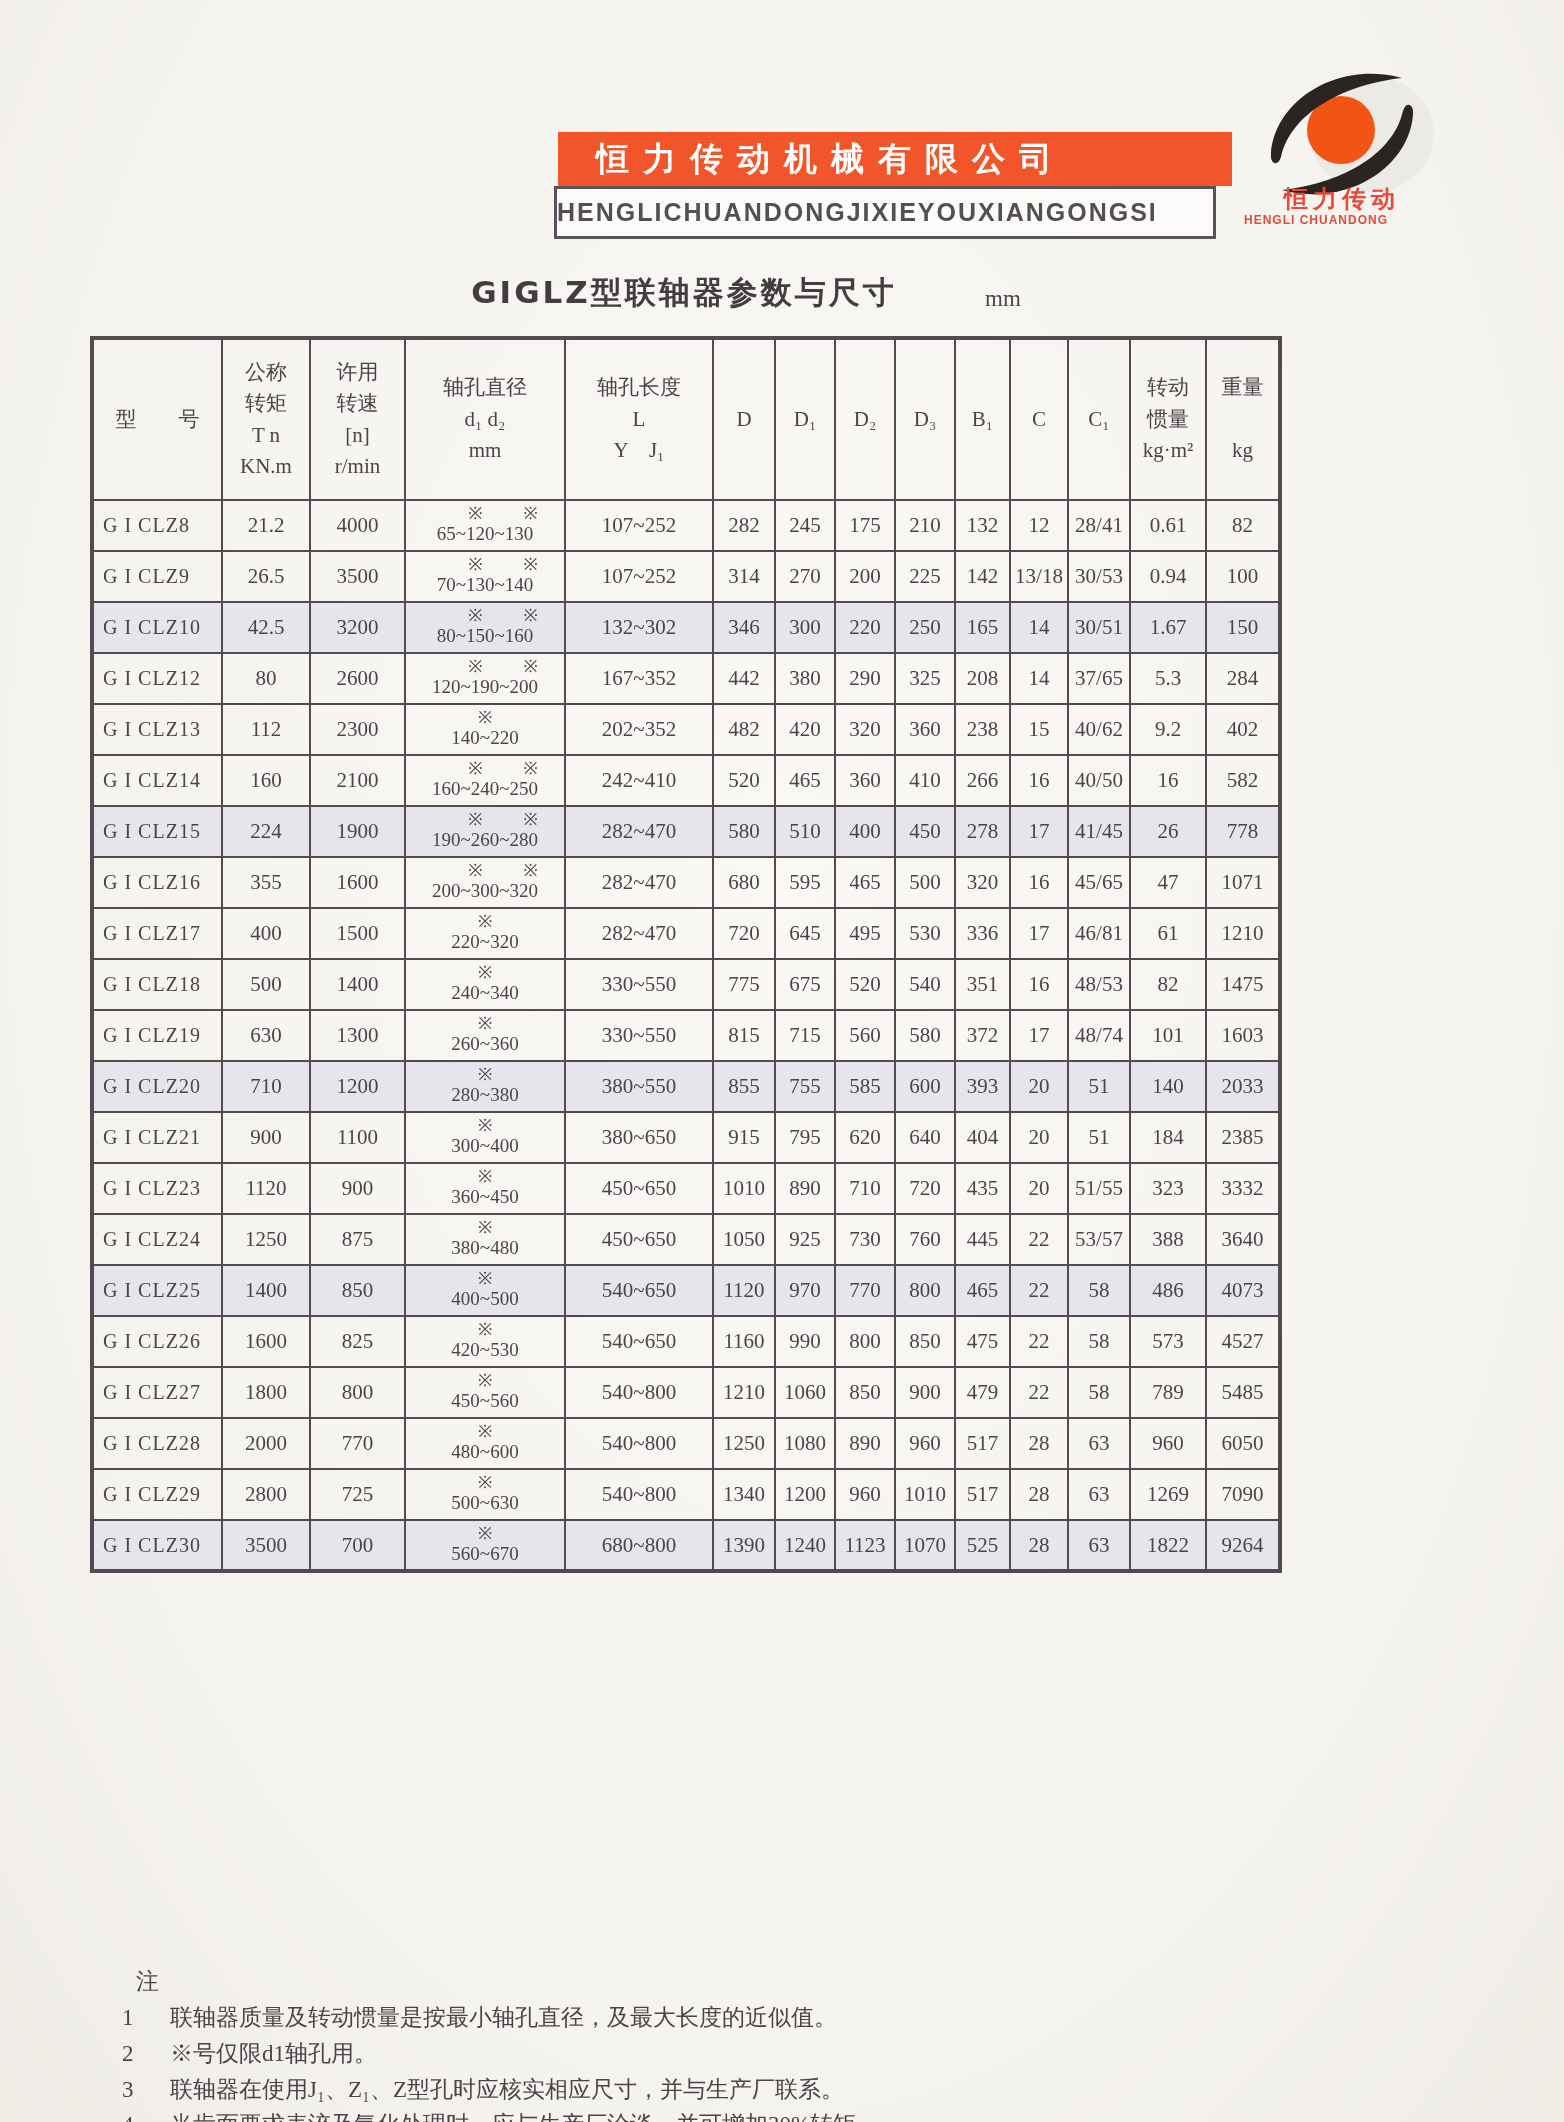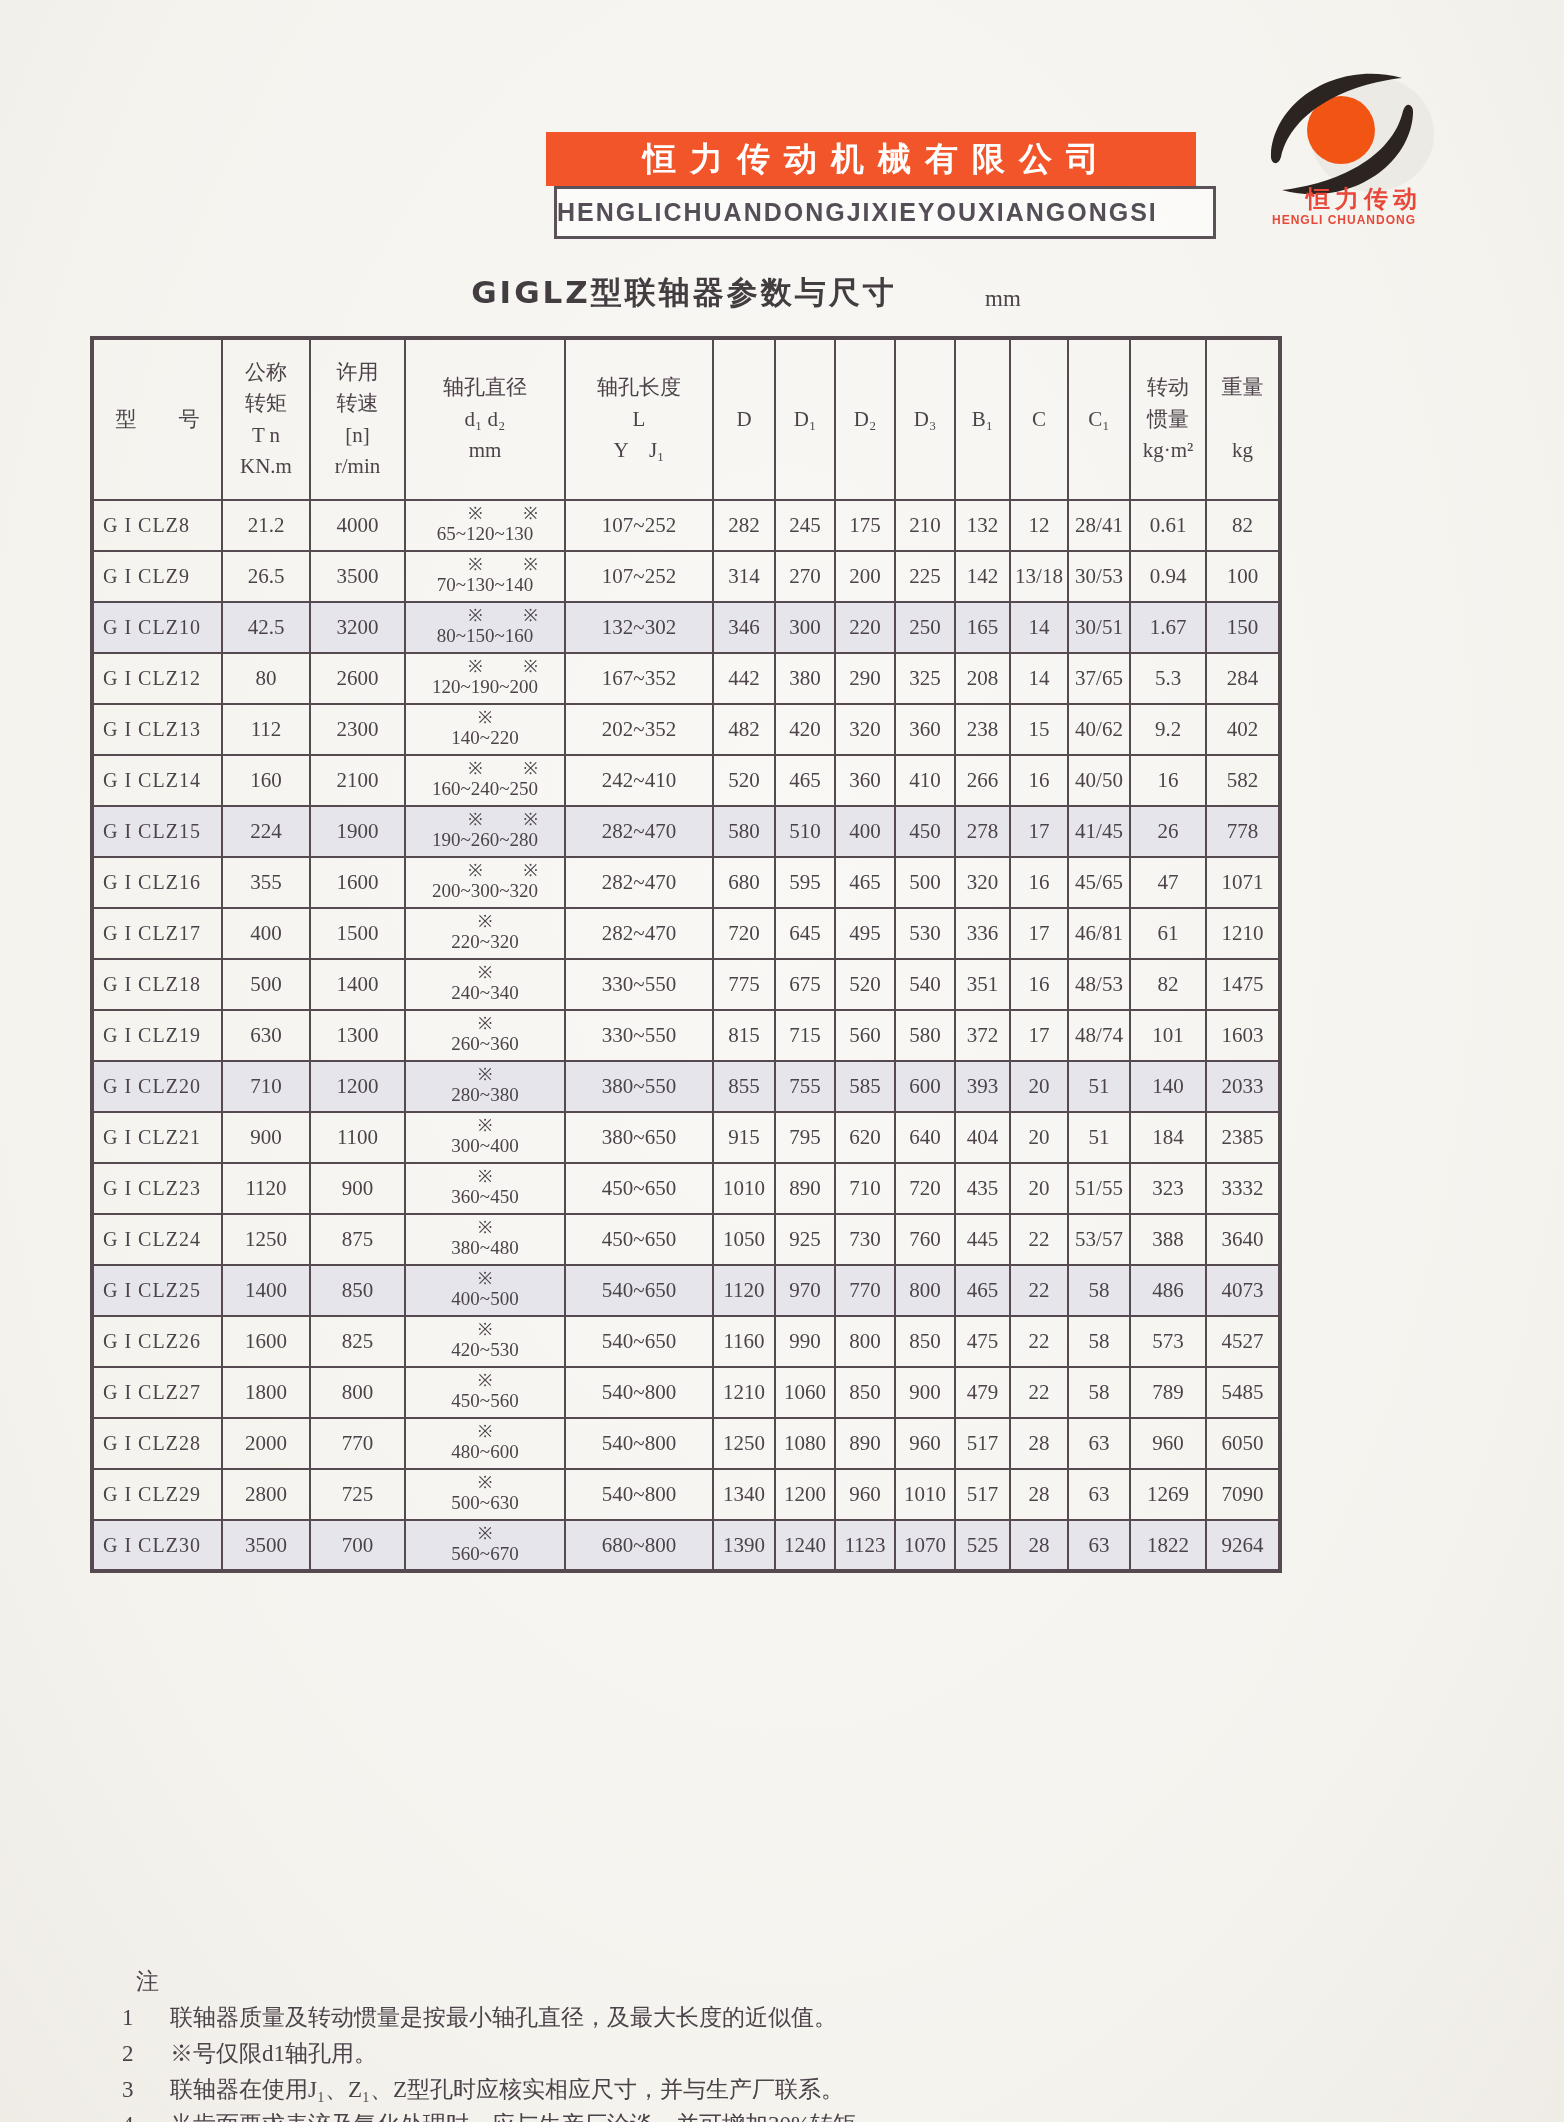--- a/index.html
+++ b/index.html
@@ -5,37 +5,37 @@
   html,body{margin:0;padding:0;background:#9a958f;}
   .page{
     position:relative;width:1564px;height:2122px;margin:0 auto;
     background:#f7f5f1;
     background-image:radial-gradient(ellipse at 50% 40%, #faf8f5 0%, #f5f3ee 70%, #efece6 100%);
     font-family:"Liberation Serif","DejaVu Serif",serif;
     color:#4c434a;overflow:hidden;
   }
   
   .banner{
-    position:absolute;left:546px;top:132px;width:650px;height:54px;
-    background:#f2552a;display:flex;align-items:center;justify-content:center;
+    position:absolute;left:558px;top:132px;width:650px;height:54px;
+    background:#f2552a;display:flex;align-items:center;padding-left:24px;
   }
   .banner span{
     color:#ffffff;font-family:"DejaVu Sans",sans-serif;font-weight:bold;
     font-size:33px;letter-spacing:14px;padding-left:14px;white-space:nowrap;
   }
   .pinyin-box{
     position:absolute;left:554px;top:186px;width:656px;height:47px;
     border:3px solid #5a5258;background:rgba(255,255,255,.55);
     display:flex;align-items:center;justify-content:flex-start;
   }
   .pinyin-box span{
     font-family:"Liberation Sans","DejaVu Sans",sans-serif;font-weight:bold;
     color:#554e57;font-size:25px;letter-spacing:2px;white-space:nowrap;
   }
-  .logo{position:absolute;left:1244px;top:66px;width:200px;text-align:center;line-height:1.1;}
+  .logo{position:absolute;left:1244px;top:66px;width:200px;text-align:left;line-height:1.1;}
   .logo-cn{color:#e8483a;font-size:24px;font-weight:bold;letter-spacing:5px;margin-top:-34px;margin-left:40px;}
   .logo-en{color:#e8483a;font-size:12px;font-weight:bold;font-family:"Liberation Sans",sans-serif;letter-spacing:1px;margin-top:2px;}
   
   .title-row{position:absolute;left:90px;top:272px;width:1188px;text-align:center;}
   .title-row h1{
     margin:0;font-family:"DejaVu Sans","Liberation Sans",sans-serif;
     font-size:31px;font-weight:bold;letter-spacing:3px;color:#433d41;
   }
   .unit{position:absolute;left:985px;top:286px;font-size:23px;color:#4c434a;}
   

